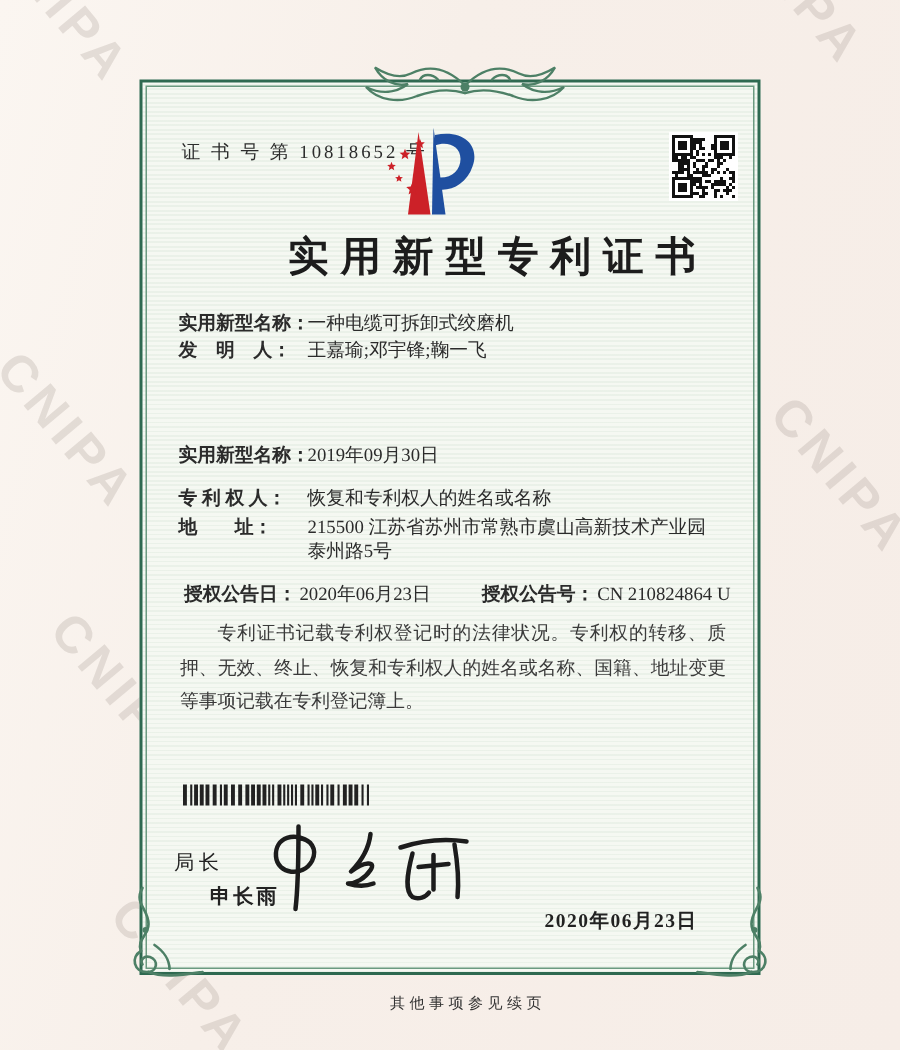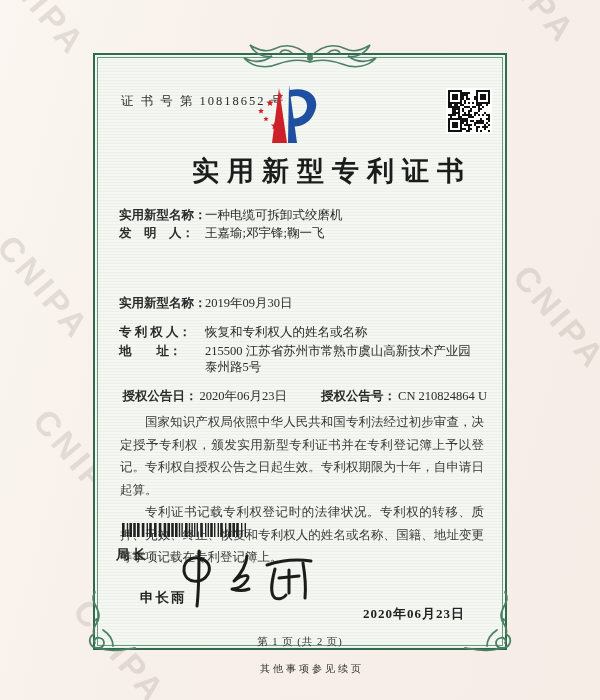--- a/index.html
+++ b/index.html
@@ -39,21 +39,21 @@
   .f0{top:152px}.f1{top:170px}.f2{top:211px}.f3{top:240px}.f4{top:269px}.f5{top:288px}
   .grant-row{position:absolute;left:24px;top:333px;width:368px;font-size:12.5px;color:#2b2b2b;white-space:nowrap;text-align:right;}
   .grant-row .flabel{width:auto;margin-right:2px;}
   .grant-gap{display:inline-block;width:34px;}
   .paras{
     position:absolute;left:25px;top:356px;width:364px;
     font-size:12.5px;line-height:22.5px;color:#3a3a3a;text-align:justify;
   }
   .paras p{margin:0;text-indent:2em;}
   .barcode{position:absolute;left:27px;top:467px;width:126px;height:16px;}
-  .sig-title{position:absolute;left:21px;top:491px;font-size:13.5px;font-weight:700;letter-spacing:3px;color:#222;}
+  .sig-title{position:absolute;left:21px;top:511px;font-size:13.5px;font-weight:400;letter-spacing:3px;color:#222;}
   .sig-name{position:absolute;left:21px;top:534px;font-size:13.5px;font-weight:600;letter-spacing:2px;color:#222;margin-left:24px;}
   .signature{position:absolute;left:76px;top:492px;}
   .issue-date{position:absolute;left:235px;top:550px;width:135px;text-align:right;font-size:13px;font-weight:600;color:#222;letter-spacing:1px;}
   .page-no{position:absolute;left:0;top:580px;width:100%;text-align:center;font-size:10.5px;color:#333;letter-spacing:1px;}
   .footer-note{position:absolute;left:0;top:662px;width:600px;text-align:center;font-size:10px;color:#333;letter-spacing:3px;padding-left:12px;}
 </style>
 </head>
 <body>
 
 <div class="wm-layer">
@@ -277,21 +277,20 @@
   </div>
   <div class="field f5">
     <span class="flabel">地　　址：</span><span class="fvalue">215500 江苏省苏州市常熟市虞山高新技术产业园泰州路5号</span>
   </div>
 
   <div class="grant-row">
     <span class="flabel">授权公告日：</span><span>2020年06月23日</span><span class="grant-gap"></span><span class="flabel">授权公告号：</span><span>CN 210824864 U</span>
   </div>
 
   <div class="paras">
-    <p>国家知识产权局依照中华人民共和国专利法经过初步审查，决定授予专利权，颁发实用新型专利证书并在专利登记簿上予以登记。专利权自授权公告之日起生效。专利权期限为十年，自申请日起算。</p>
     <p>专利证书记载专利权登记时的法律状况。专利权的转移、质押、无效、终止、恢复和专利权人的姓名或名称、国籍、地址变更等事项记载在专利登记簿上。</p>
   </div>
 
   <div class="barcode" id="barcode-box"><svg width="126" height="16" viewBox="0 0 126 16">
         <rect x="0.0" y="1" width="2.6" height="14" fill="#222"></rect>
         <rect x="4.8" y="1" width="1.4" height="14" fill="#222"></rect>
         <rect x="7.4" y="1" width="2.6" height="14" fill="#222"></rect>
         <rect x="11.2" y="1" width="2.6" height="14" fill="#222"></rect>
         <rect x="15.0" y="1" width="2.6" height="14" fill="#222"></rect>
         <rect x="19.8" y="1" width="2.6" height="14" fill="#222"></rect>
@@ -335,16 +334,15 @@
       <path d="M76,9 C75,18 70,27 63,34 C72,27 80,27 76,33 C72,39 66,42 61,42 C67,44 73,44 78,42"></path>
       <path d="M96,18 C111,13 126,12 140,14"></path>
       <path d="M104,22 C100,37 99,47 104,51 C108,53 113,51 115,48"></path>
       <path d="M132,16 C134,28 135,41 134,51"></path>
       <path d="M118,23 L118,46"></path>
       <path d="M108,31 L128,29"></path>
     </g>
   </svg>
 
   <div class="issue-date">2020年06月23日</div>
-  <div class="page-no">第 1 页 (共 2 页)</div>
 </div>
 
 <div class="footer-note">其他事项参见续页</div>
 
 </body></html>

